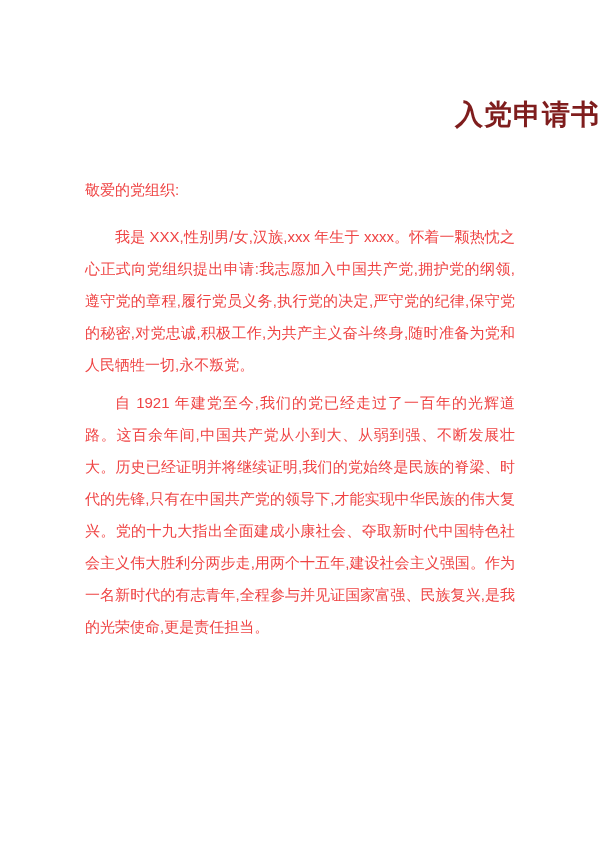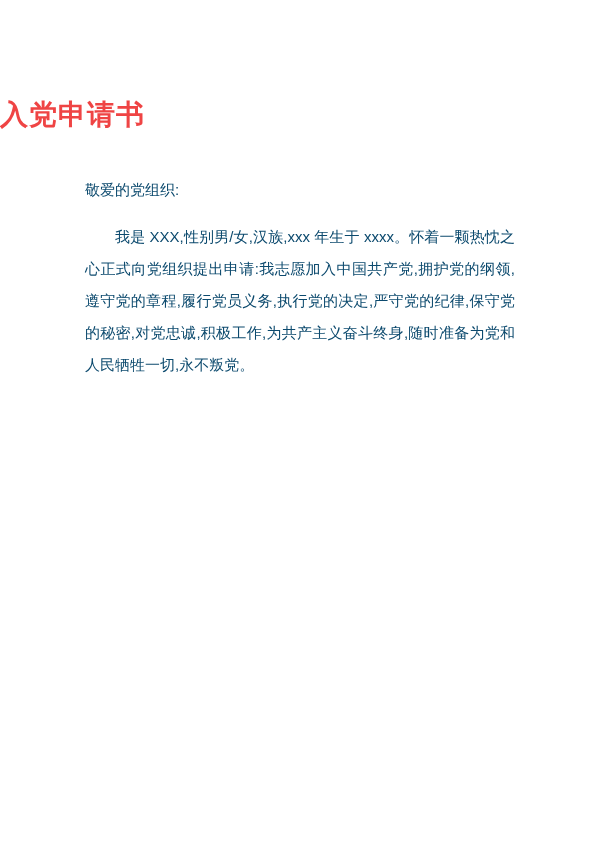--- a/index.html
+++ b/index.html
@@ -13,30 +13,30 @@
   }
   .page {
     width: 600px;
     height: 848px;
     background: #ffffff;
     position: relative;
     box-sizing: border-box;
   }
   .doc-title {
     margin: 98px 0 0 0;
-    text-align: left;
+    text-align: right;
     font-size: 28px;
     font-weight: bold;
-    color: #ef4444;
+    color: #7f1d1d;
     letter-spacing: 1px;
     line-height: 34px;
   }
   .content {
     padding: 0 85px;
-    color: #0c4a6e;
+    color: #ef4444;
     font-size: 15px;
     line-height: 32px;
     text-align: justify;
   }
   .salutation {
     margin-top: 42px;
   }
   .content p.para {
     margin: 6px 0 0 0;
     text-indent: 2em;
@@ -48,15 +48,16 @@
 <div class="page">
 
   <h1 class="doc-title">入党申请书</h1>
 
   <div class="content">
     <p class="salutation">敬爱的党组织:</p>
 
     <p class="para">我是 XXX,性别男/女,汉族,xxx 年生于 xxxx。怀着一颗热忱之心正式向党组织提出申请:我志愿加入中国共产党,拥护党的纲领,遵守党的章程,履行党员义务,执行党的决定,严守党的纪律,保守党的秘密,对党忠诚,积极工作,为共产主义奋斗终身,随时准备为党和人民牺牲一切,永不叛党。</p>
 
 
+    <p class="para">自 1921 年建党至今,我们的党已经走过了一百年的光辉道路。这百余年间,中国共产党从小到大、从弱到强、不断发展壮大。历史已经证明并将继续证明,我们的党始终是民族的脊梁、时代的先锋,只有在中国共产党的领导下,才能实现中华民族的伟大复兴。党的十九大指出全面建成小康社会、夺取新时代中国特色社会主义伟大胜利分两步走,用两个十五年,建设社会主义强国。作为一名新时代的有志青年,全程参与并见证国家富强、民族复兴,是我的光荣使命,更是责任担当。</p>
   </div>
 
 </div>
 
 </body></html>

